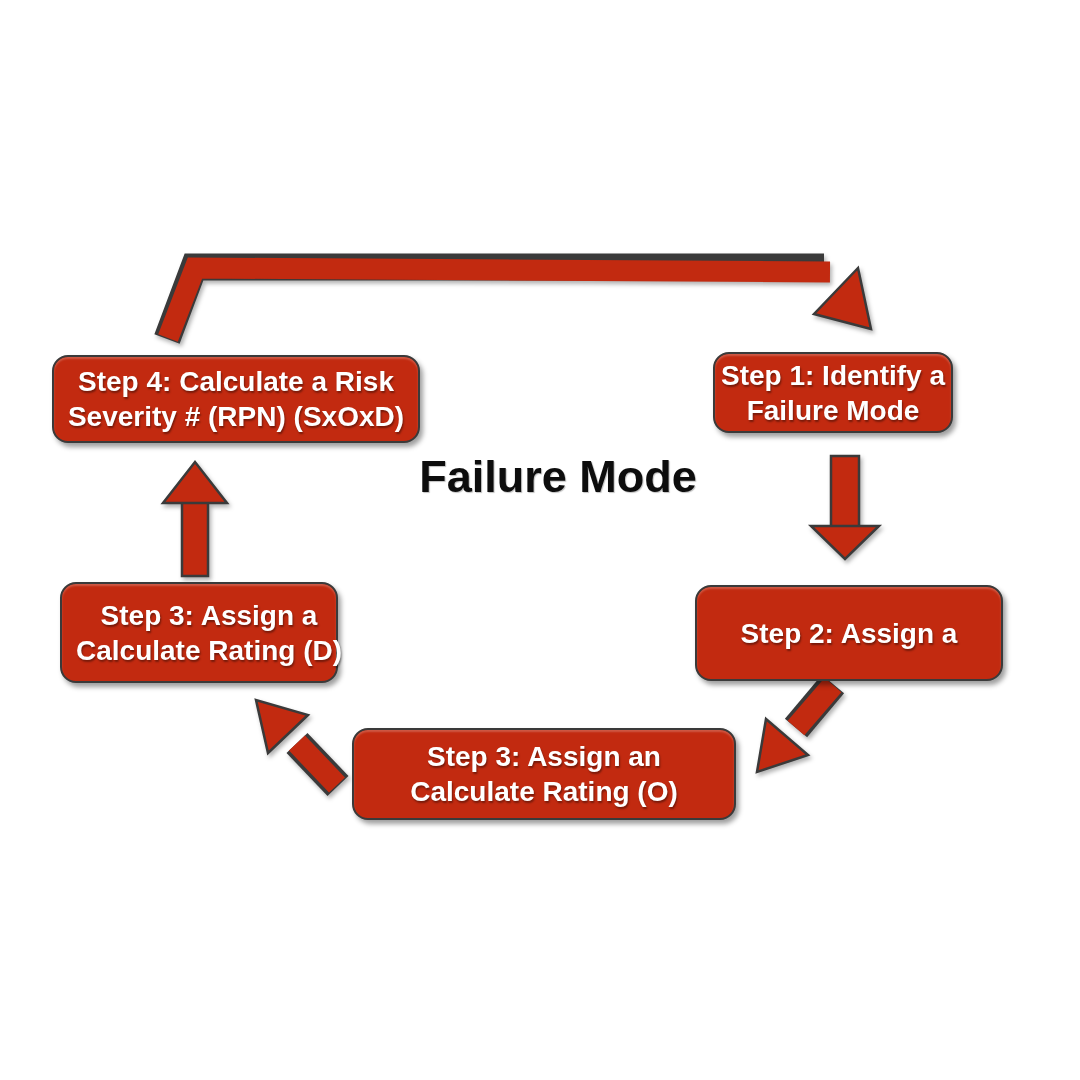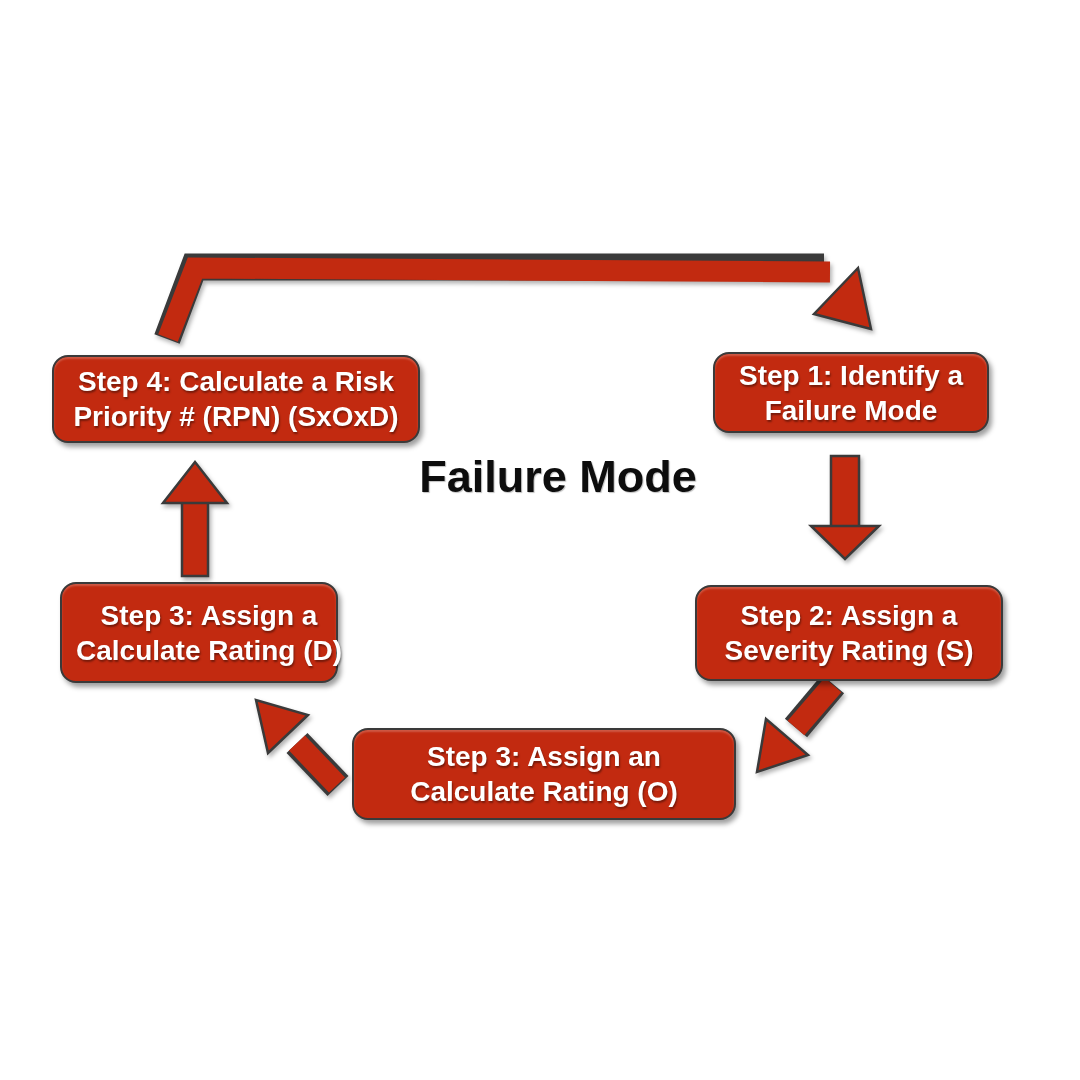--- a/index.html
+++ b/index.html
@@ -43,21 +43,21 @@
     line-height: 1.25;
     display: flex;
     flex-direction: column;
     align-items: center;
     justify-content: center;
     text-align: left;
     text-shadow: 1px 2px 2px rgba(0,0,0,0.4);
   }
   .step-box span { display: block; white-space: nowrap; }
   .box-step4 { left: 52px;  top: 355px; width: 368px; height: 88px; }
-  .box-step1 { left: 713px; top: 352px; width: 276px; height: 81px; }
+  .box-step1 { left: 713px; top: 352px; width: 240px; height: 81px; }
   .box-step2 { left: 695px; top: 567px; width: 308px; height: 96px; margin-top: 18px; }
   .box-step3occ { left: 352px; top: 728px; width: 384px; height: 92px; }
   .box-step3det { left: 60px;  top: 582px; width: 278px; height: 101px; padding-left: 20px; }
   .diagram-title {
     position: absolute;
     left: 338px; top: 452px; width: 440px;
     text-align: center;
     color: var(--title-text);
     font-weight: bold;
     font-size: 45px;
@@ -97,31 +97,30 @@
     </g>
 
     <g class="arrow-group">
       <rect class="arrow-fill" x="182" y="499" width="26" height="77"></rect>
       <polygon class="arrow-fill" points="163,503 227,503 195,462"></polygon>
     </g>
   </svg>
 
   <div class="step-box box-step4">
     <span>Step 4: Calculate a Risk</span>
-    <span>Priority # (RPN) (SxOxD)</span>
+    <span>Severity # (RPN) (SxOxD)</span>
   </div>
 
   <div class="step-box box-step1">
     <span>Step 1: Identify a</span>
     <span>Failure Mode</span>
   </div>
 
   <div class="step-box box-step2">
     <span>Step 2: Assign a</span>
-    <span>Severity Rating (S)</span>
   </div>
 
   <div class="step-box box-step3occ">
     <span>Step 3: Assign an</span>
     <span>Calculate Rating (O)</span>
   </div>
 
   <div class="step-box box-step3det">
     <span>Step 3: Assign a</span>
     <span>Calculate Rating (D)</span>

